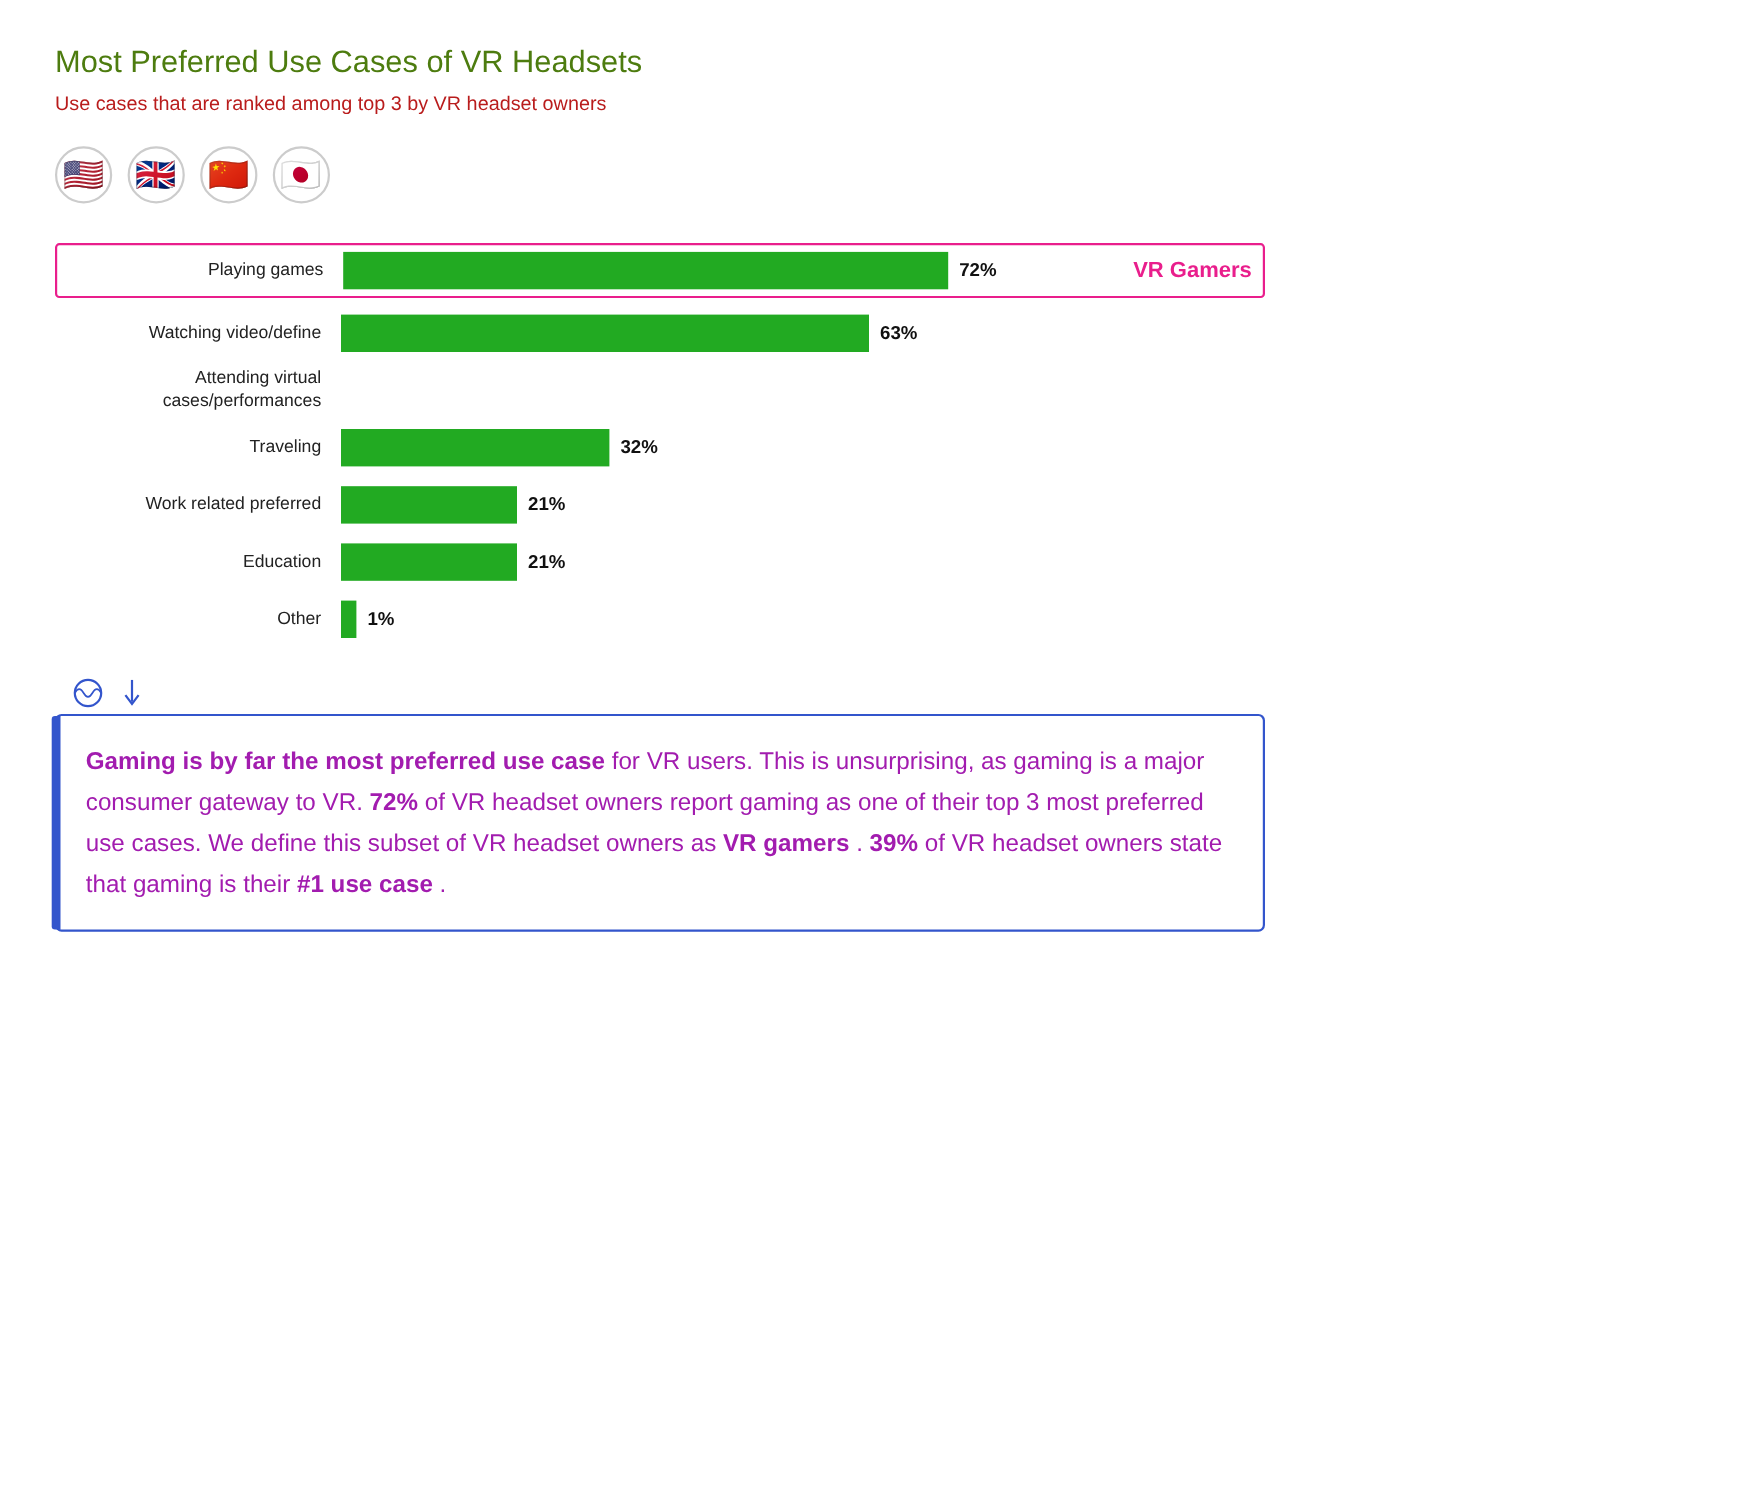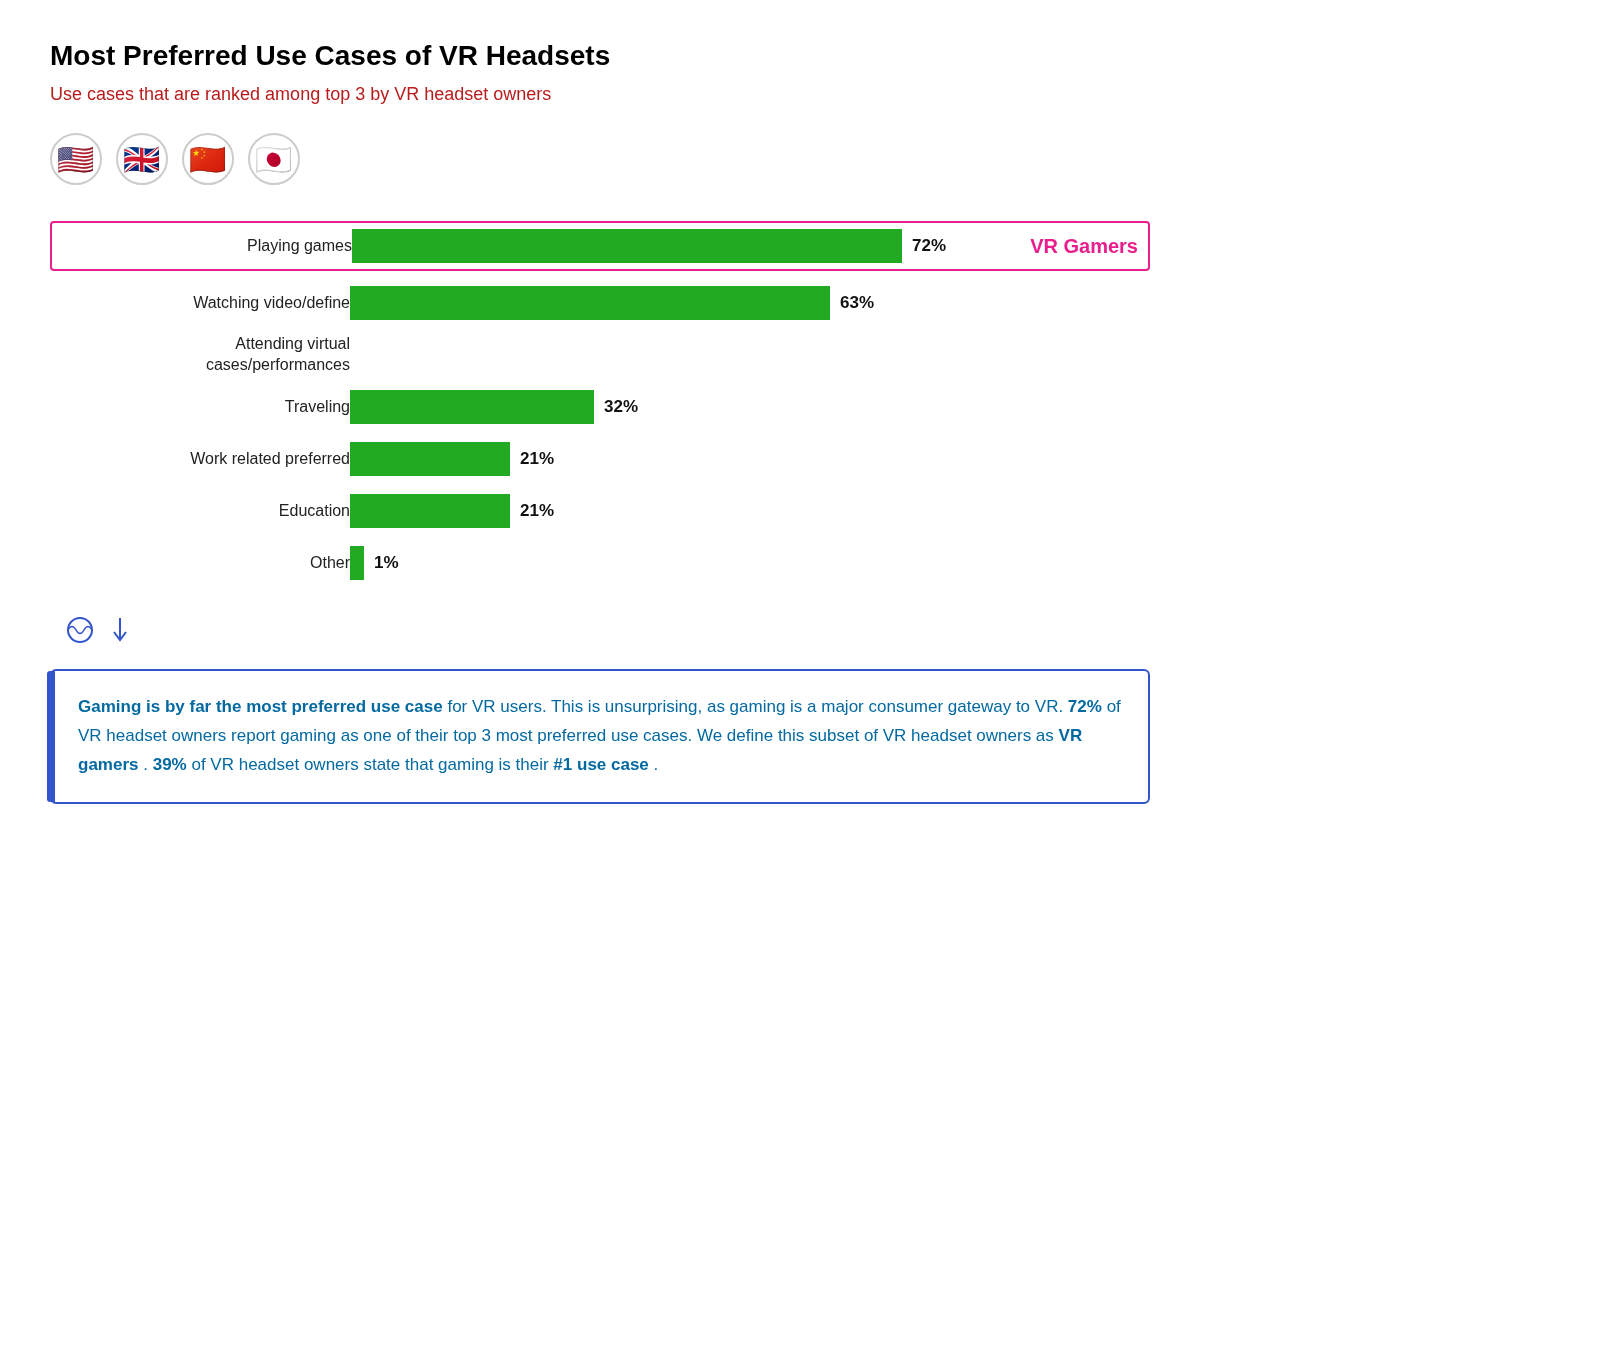--- a/index.html
+++ b/index.html
@@ -6,22 +6,22 @@
     body {
       font-family: 'Arial', sans-serif;
       background: #ffffff;
       padding: 40px 50px;
       width: 1200px;
       min-height: 1357px;
     }
 
     .main-title {
       font-size: 28px;
-      font-weight: 700;
-      color: #000000;
+      font-weight: 400;
+      color: #4d7c0f;
       margin-bottom: 12px;
     }
 
     .subtitle {
       font-size: 18px;
       color: #b91c1c;
       margin-bottom: 28px;
     }
 
     .flags {
@@ -62,22 +62,23 @@
     }
 
     .chart-row.highlighted {
       border: 2.5px solid #e91e8c;
       border-radius: 4px;
       padding: 6px 10px 6px 0;
       margin-bottom: 10px;
     }
 
     .row-label {
-      width: 300px;
+      width: 260px;
       text-align: right;
+      padding-right: 18px;
       font-size: 16px;
       color: #222;
       flex-shrink: 0;
       line-height: 1.3;
     }
 
     .bar-area {
       flex: 1;
       display: flex;
       align-items: center;
@@ -112,24 +113,24 @@
     .bar-54  { width: 412px; }
     .bar-32  { width: 244px; }
     .bar-25  { width: 191px; }
     .bar-21  { width: 160px; }
     .bar-1   { width: 14px; }
 
     .insight-box {
       border: 2px solid #3355cc;
       border-radius: 6px;
       padding: 22px 26px;
-      font-size: 17px;
+      font-size: 22px;
       line-height: 1.7;
-      color: #0369a1;
-      margin-top: 24px;
+      color: #a21caf;
+      margin-top: 4px;
       position: relative;
     }
 
     .insight-box strong {
       font-weight: 700;
     }
 
     .wave-annotation {
       display: flex;
       align-items: center;

